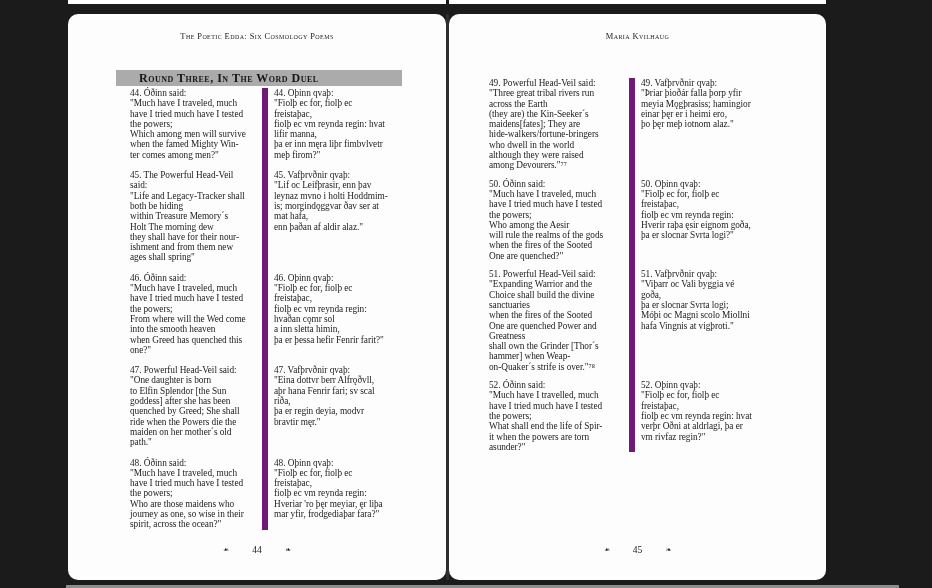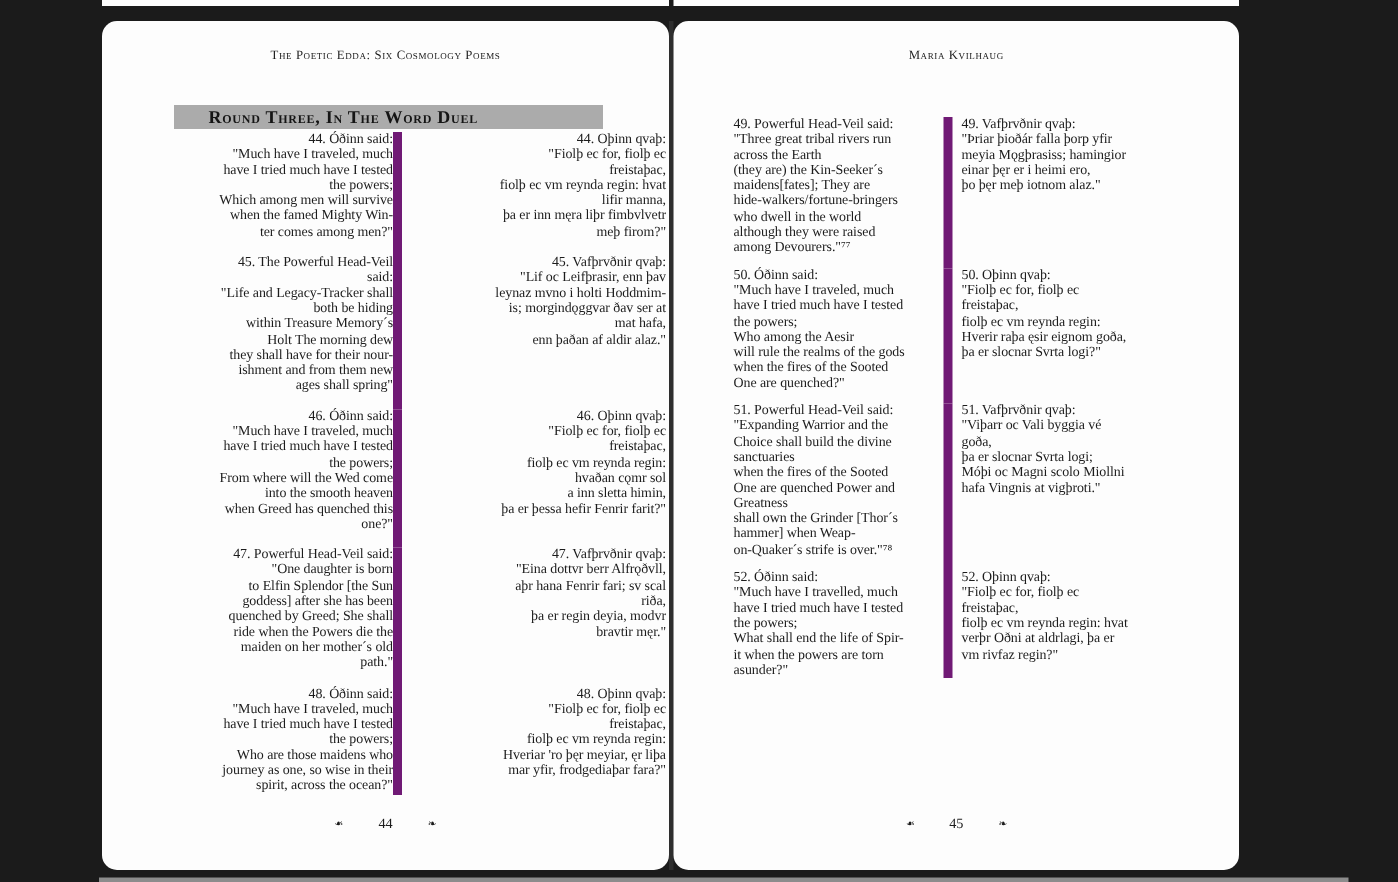--- a/index.html
+++ b/index.html
@@ -25,21 +25,21 @@
   }
   .section-bar{
     position:absolute;left:48px;top:56px;width:286px;height:16px;
     background:#ababab;display:flex;align-items:center;
   }
   .section-bar span{
     font-variant:small-caps;font-weight:bold;font-size:12px;
     letter-spacing:0.5px;padding-left:23px;color:#151515;
   }
   .cols{position:absolute;display:flex;flex-direction:column;}
-  .cols-left{top:74px;left:62px;text-align:right;}
+  .cols-left{top:74px;left:62px;}
   .cols-right{top:49px;left:40px;margin-top:15px;}
   .row{display:flex;}
   .cell{
     font-size:9.3px;line-height:10.3px;letter-spacing:-0.05px;
     white-space:pre;padding-bottom:10px;color:#1c1c1c;
   }
   .row:last-child .cell{padding-bottom:0;}
   .cols-right .row .cell{padding-bottom:8px;}
   .cols-right .row:last-child .cell{padding-bottom:0;}
   .cell-en{width:132px;}

